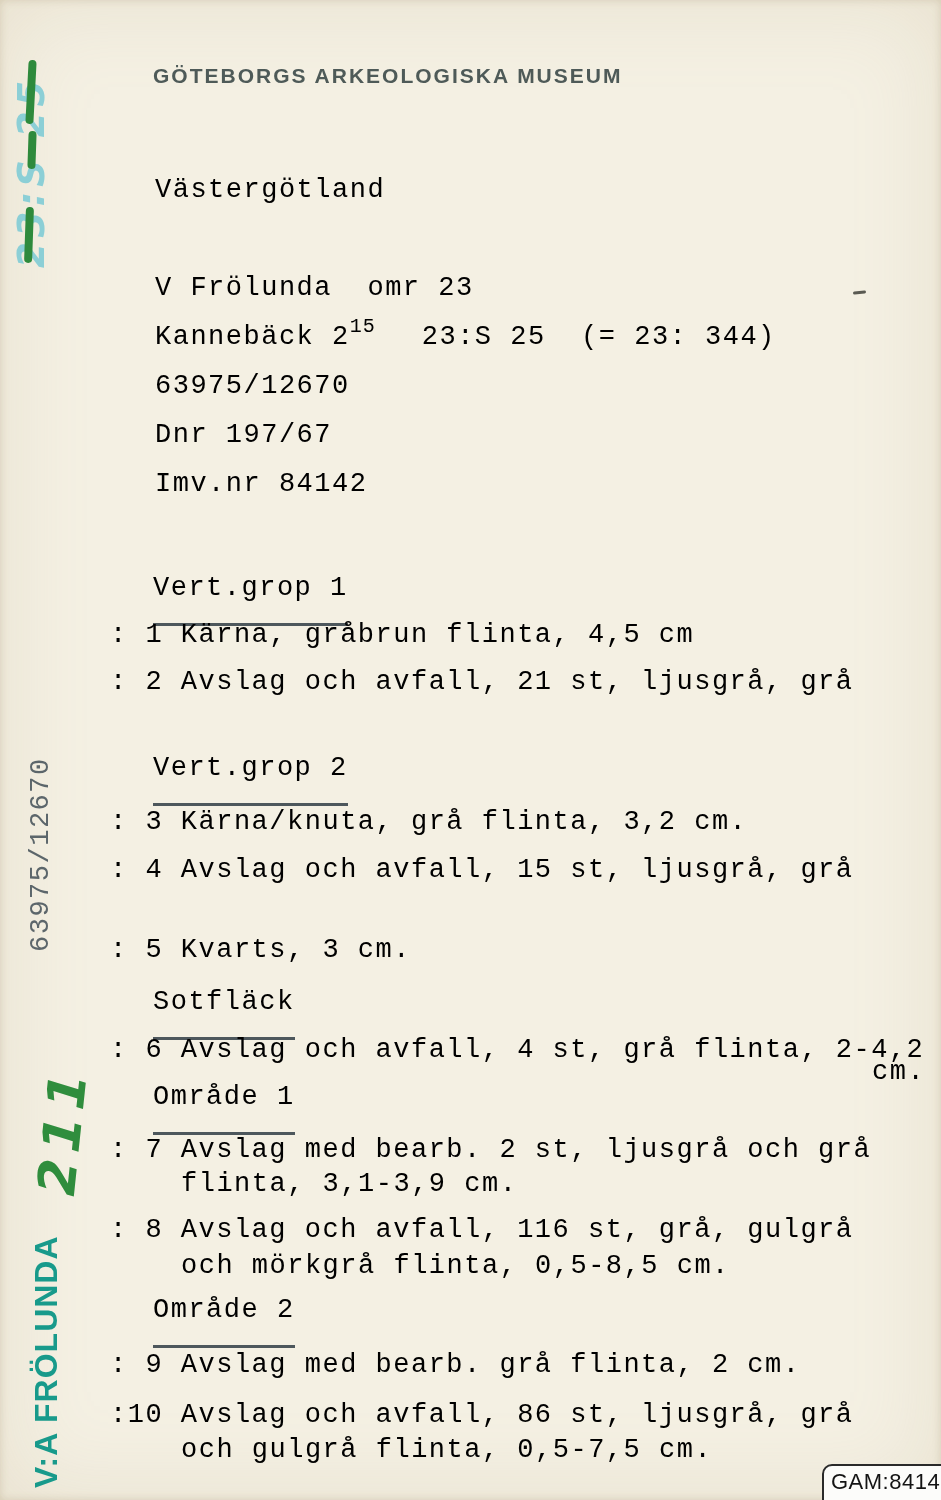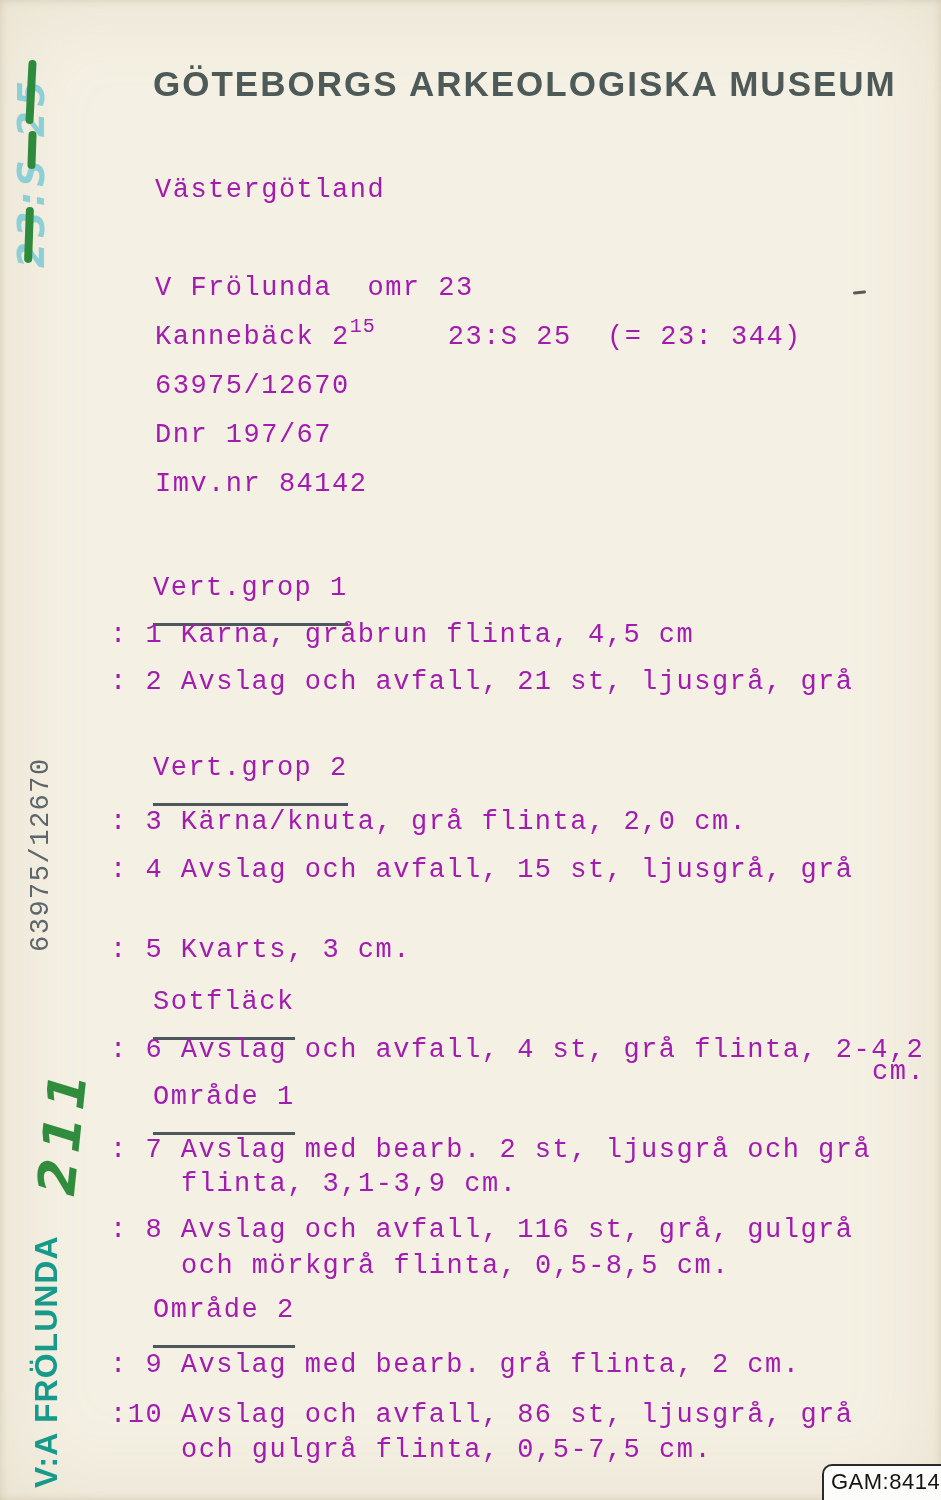--- a/index.html
+++ b/index.html
@@ -11,42 +11,42 @@
     box-shadow: inset 0 0 90px rgba(185,165,125,0.20), inset 0 0 8px rgba(150,130,90,0.28);
     font-family:"Liberation Mono", monospace;
     color:#4a545c;
   }
   .typed {
     position:absolute;
     font-size:27px;
     letter-spacing:1.5px;
     line-height:33px;
     white-space:pre;
-    color:#a21caf;
+    color:#000000;
   }
   .heading {
     border-bottom:3px solid #4d575c;
     padding-bottom:18px;
   }
   .page-title {
     position:absolute;
     left:153px; top:64px;
     font-family:"Liberation Sans", sans-serif;
     font-weight:700;
-    font-size:35px;
+    font-size:21px;
     letter-spacing:2px;
     color:#4e5a58;
   }
   .sup15 {
     font-size:20px;
     letter-spacing:1px;
     position:relative;
     top:-12px;
   }
-  .k-suffix { margin-left:72px; }
+  .k-suffix { margin-left:46px; }
   
   .blue-note {
     position:absolute; left:10px; top:268px;
     transform:rotate(-90deg); transform-origin:0 0;
     width:215px;
     font-family:"DejaVu Sans", sans-serif;
     font-style:italic; font-weight:600;
     font-size:37px; letter-spacing:5px;
     color:#8ccfd6;
     white-space:pre;
@@ -114,21 +114,21 @@
   <div class="typed" style="left:155px;top:321px"><span>Kannebäck 2</span><span class="sup15">15</span><span class="k-suffix">23:S 25  (= 23: 344)</span></div>
   <div class="typed" style="left:155px;top:370px">63975/12670</div>
   <div class="typed" style="left:155px;top:419px">Dnr 197/67</div>
   <div class="typed" style="left:155px;top:468px">Imv.nr 84142</div>
 
   <div class="typed heading" style="left:153px;top:572px">Vert.grop 1</div>
   <div class="typed" style="left:110px;top:619px">: 1 Kärna, gråbrun flinta, 4,5 cm</div>
   <div class="typed" style="left:110px;top:666px">: 2 Avslag och avfall, 21 st, ljusgrå, grå</div>
 
   <div class="typed heading" style="left:153px;top:752px">Vert.grop 2</div>
-  <div class="typed" style="left:110px;top:806px">: 3 Kärna/knuta, grå flinta, 2,0 cm.</div>
+  <div class="typed" style="left:110px;top:806px">: 3 Kärna/knuta, grå flinta, 3,2 cm.</div>
   <div class="typed" style="left:110px;top:854px">: 4 Avslag och avfall, 15 st, ljusgrå, grå</div>
   <div class="typed" style="left:110px;top:934px">: 5 Kvarts, 3 cm.</div>
 
   <div class="typed heading" style="left:153px;top:986px">Sotfläck</div>
   <div class="typed" style="left:110px;top:1034px">: 6 Avslag och avfall, 4 st, grå flinta, 2-4,2</div>
   <div class="typed" style="left:872px;top:1056px">cm.</div>
 
   <div class="typed heading" style="left:153px;top:1081px">Område 1</div>
   <div class="typed" style="left:110px;top:1134px">: 7 Avslag med bearb. 2 st, ljusgrå och grå</div>
   <div class="typed" style="left:181px;top:1168px">flinta, 3,1-3,9 cm.</div>

